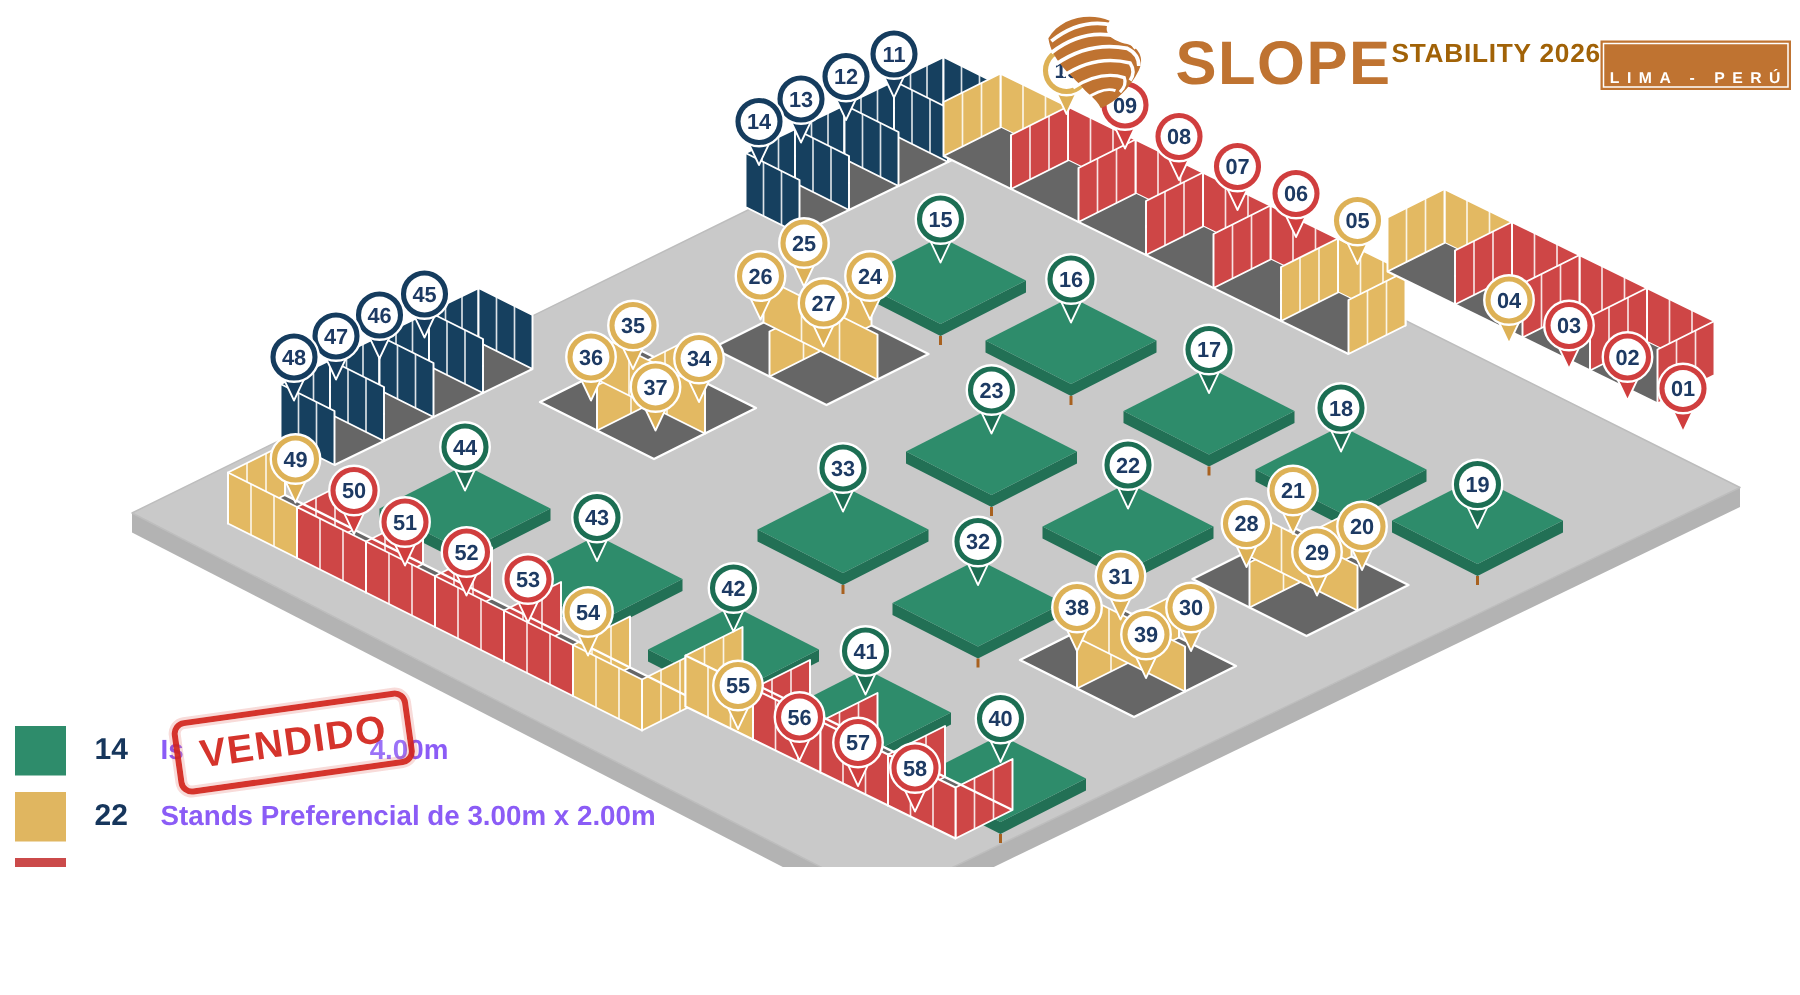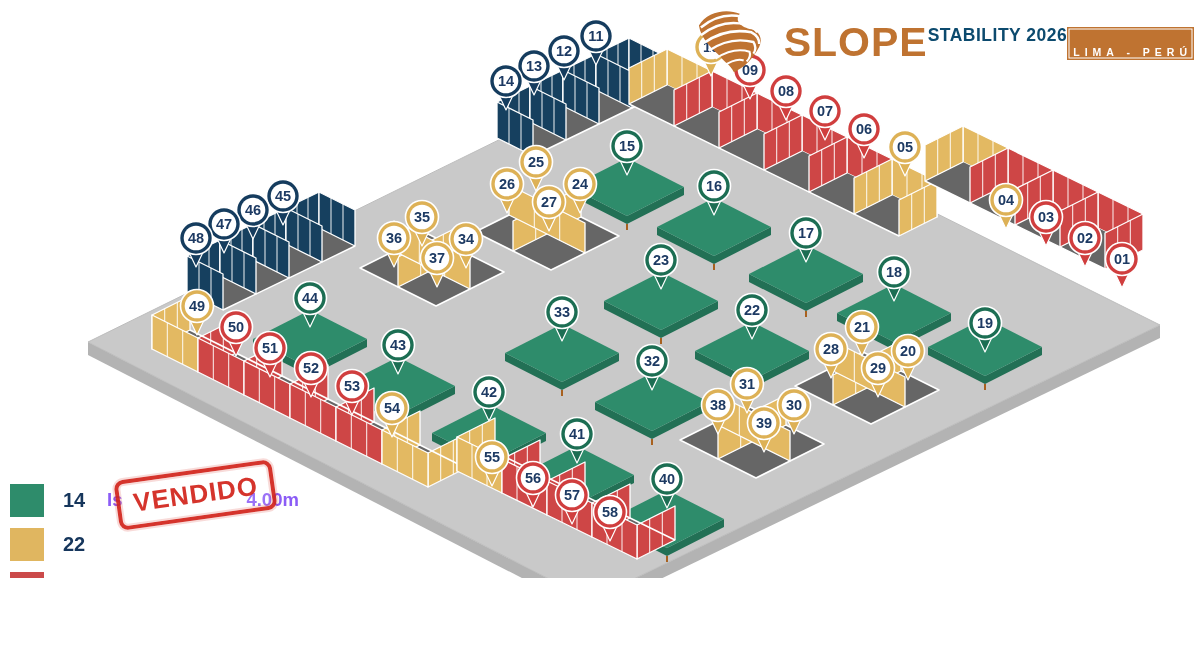--- a/index.html
+++ b/index.html
@@ -4,21 +4,21 @@
 <style>
   html,body{margin:0;padding:0;background:#fff;}
   #stage{position:relative;width:1200px;height:578px;overflow:hidden;background:#fff;
          font-family:"Liberation Sans",sans-serif;}
   #map{position:absolute;left:0;top:0;width:1200px;height:663px;}
   
   .logo{position:absolute;top:6px;right:6px;display:flex;align-items:center;gap:8px;}
   .logo .mark{width:88px;height:72px;}
   .logo-text{display:flex;flex-direction:row;align-items:flex-start;}
   .slope{font-size:41px;font-weight:bold;letter-spacing:1px;line-height:.88;color:#bf7331;}
-  .stab{font-size:17.5px;font-weight:bold;letter-spacing:.5px;color:#0c4a6e;margin-top:1px;}
+  .stab{font-size:17.5px;font-weight:bold;letter-spacing:.5px;color:#a16207;margin-top:1px;}
   .banner{margin-top:3px;background:#bf7331;color:#fff;font-size:10.5px;font-weight:bold;
           letter-spacing:5px;text-align:center;padding:19px 2px 2px 6px;
           box-shadow:inset 0 0 0 1.5px #bf7331, inset 0 0 0 2.5px #fff;}
   
   #legend{position:absolute;left:0;top:0;width:470px;}
   .lrow{position:absolute;left:10px;display:flex;align-items:center;height:34px;}
   .swatch{width:34px;height:33px;flex:0 0 34px;}
   .lnum{width:34px;margin-left:19px;font-size:20px;font-weight:bold;color:#16365c;}
   .llabel{margin-left:10px;font-size:18.5px;font-weight:bold;color:#8b5cf6;white-space:pre;text-align:center;}
   .lspacer{display:inline-block;width:124px;}
@@ -764,20 +764,21 @@
 
   <div id="legend">
       <div class="lrow" style="top: 483px;">
         <span class="swatch" style="background: rgb(46, 140, 107);"></span>
         <span class="lnum">14</span>
         <span class="llabel"><span>Is</span><span class="lspacer"></span><span>4.00m</span></span>
       </div>
       <div class="lrow" style="top: 527px;">
         <span class="swatch" style="background: rgb(224, 182, 96);"></span>
         <span class="lnum">22</span>
+        <span class="llabel">Stands Preferencial de 3.00m x 2.00m</span>
       </div>
       <div class="lrow" style="top: 571px;">
         <span class="swatch" style="background: rgb(203, 74, 74);"></span>
         <span class="lnum">14</span>
       </div>
       <div class="lrow" style="top: 615px;">
         <span class="swatch" style="background: rgb(18, 57, 92);"></span>
         <span class="lnum">08</span>
       </div>
     </div>

